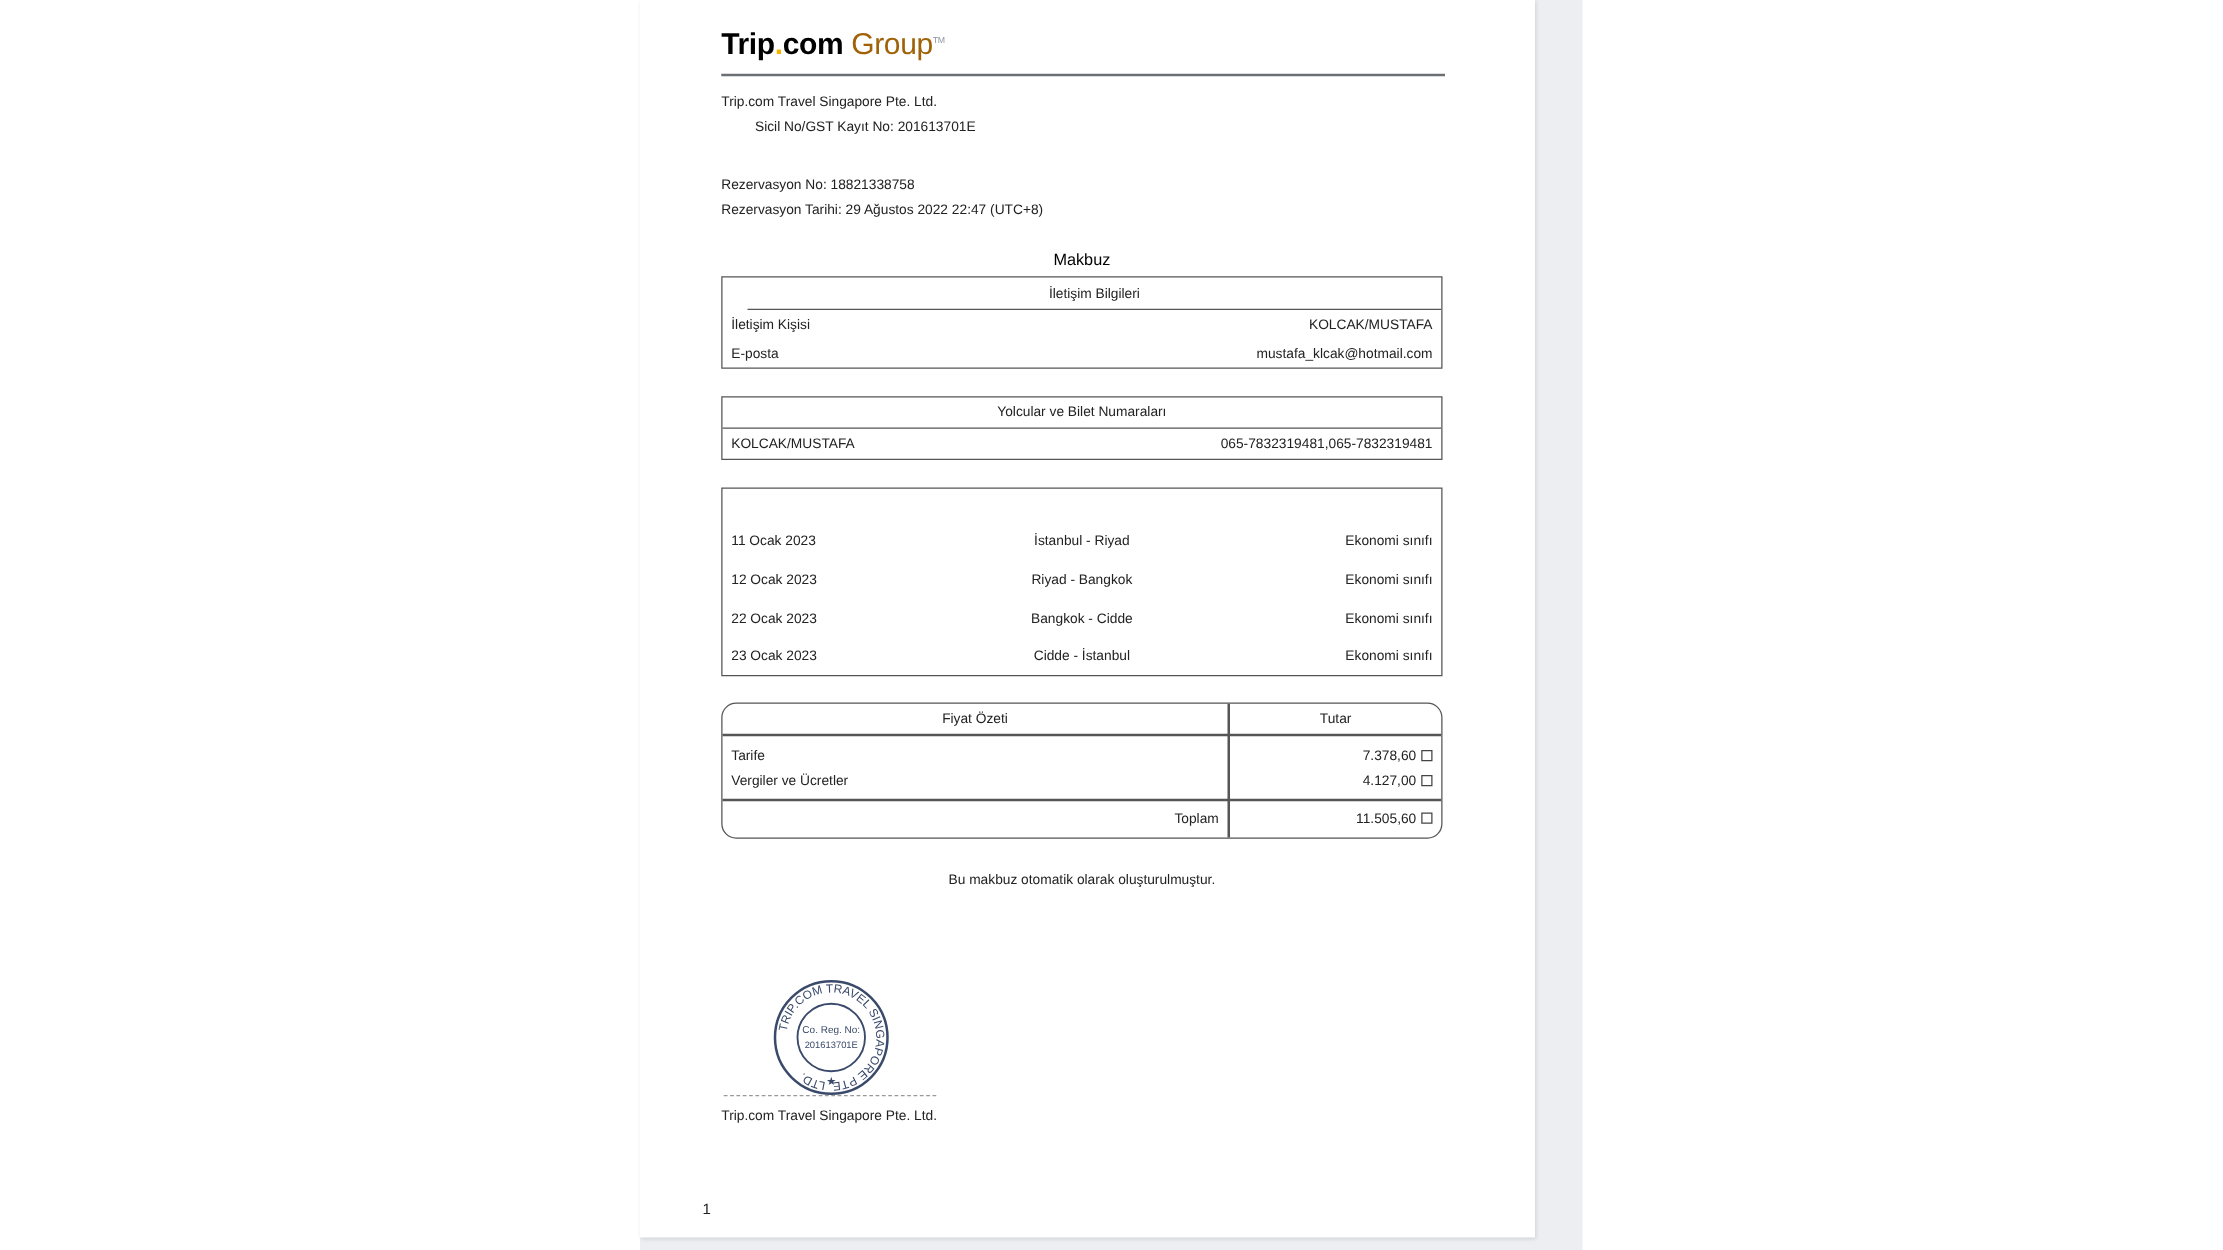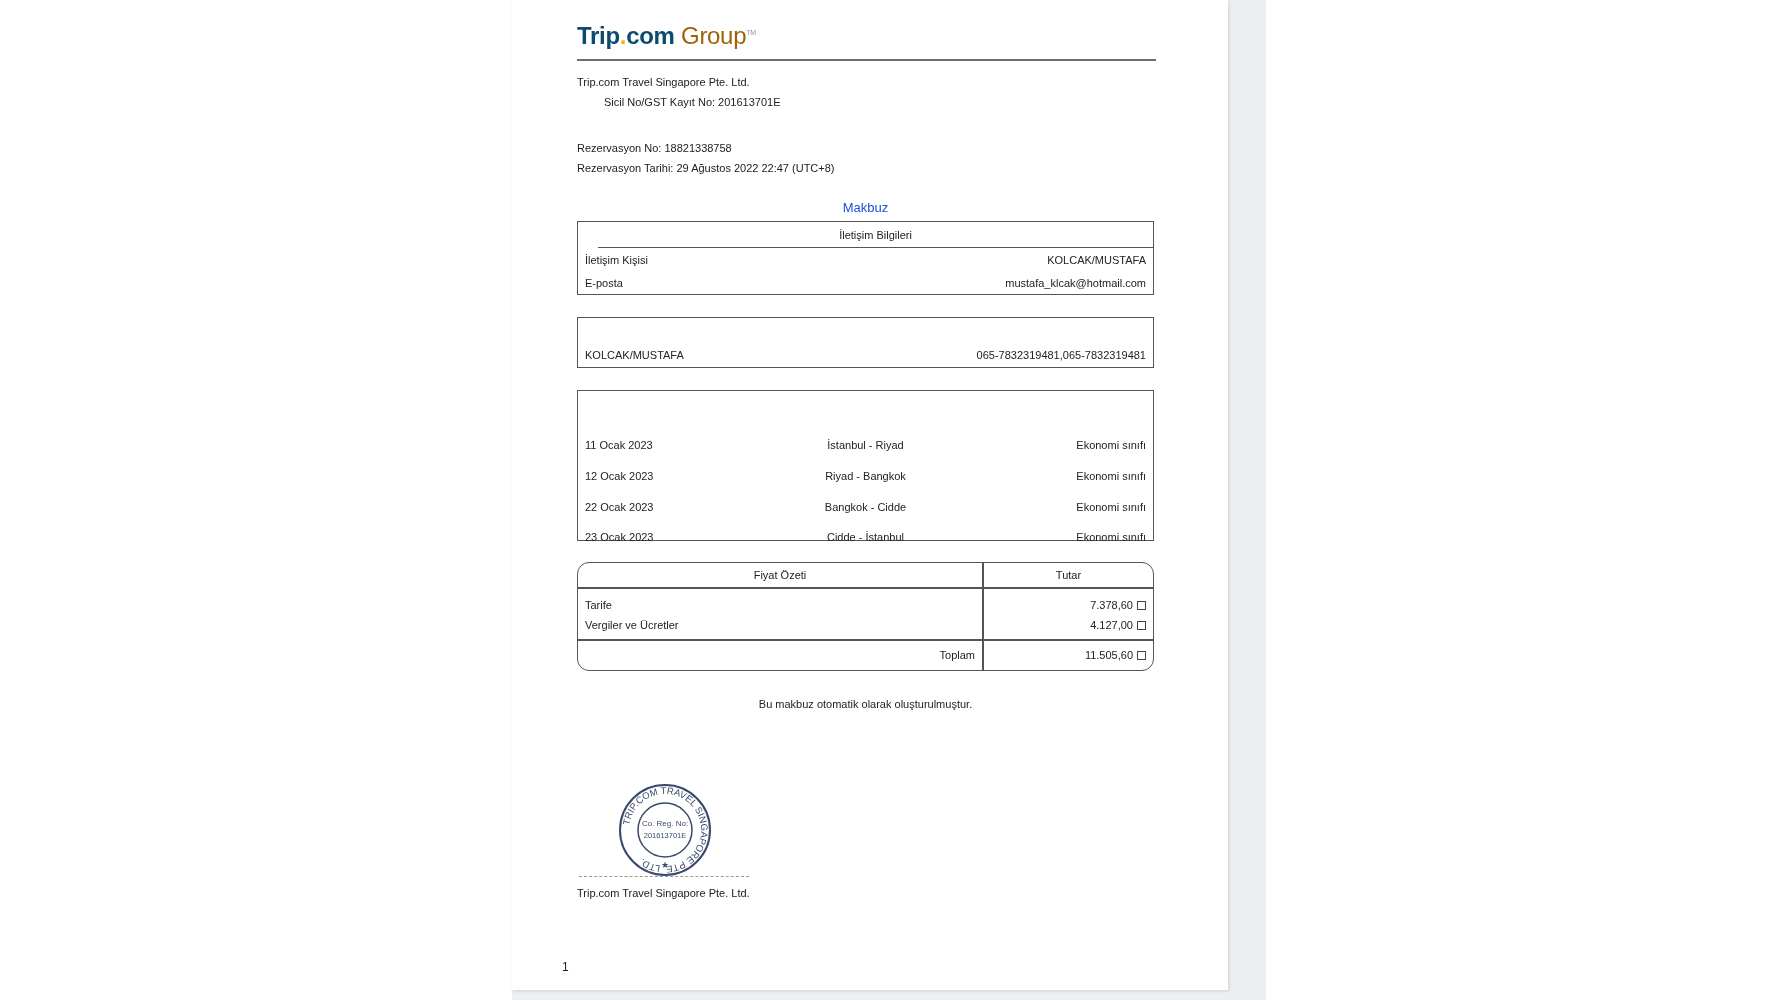--- a/index.html
+++ b/index.html
@@ -13,38 +13,38 @@
     position: absolute; left: 512px; top: 0; width: 754px; height: 1000px;
     background: #eceef2;
   }
   .page {
     position: absolute; left: 512px; top: 0; width: 716px; height: 990px;
     background: #ffffff;
     box-shadow: 1px 1px 3px rgba(0,0,0,0.12);
   }
   .abs { position: absolute; white-space: nowrap; }
   .logo { left: 65px; top: 22px; font-size: 24px; letter-spacing: -0.3px; }
-  .logo .trip { color: #0c4a6e; font-weight: bold; }
+  .logo .trip { color: #000000; font-weight: bold; }
   .logo .dot { color: #f6b400; font-weight: bold; }
   .logo .grp { color: #a16207; font-weight: normal; }
   .logo .tm { color: #8e959e; font-size: 7px; vertical-align: super; }
   .rule { left: 65px; top: 59px; width: 579px; height: 2px; background: #6b6f74; }
   .small { font-size: 11px; color: #222; }
-  .title { font-size: 13px; color: #1d4ed8; }
+  .title { font-size: 13px; color: #000000; }
   .tbl {
     position: absolute; left: 65px; width: 577px;
     border: 1.5px solid #555; box-sizing: border-box;
     font-size: 11px; color: #222;
   }
   .tbl .hdr {
     text-align: center; border-bottom: 1.5px solid #555;
     box-sizing: border-box; display: flex; align-items: center; justify-content: center;
   }
   .row { position: absolute; left: 7px; right: 7px; display: flex; justify-content: space-between; }
-  .row3 { position: absolute; left: 7px; right: 7px; display: grid; grid-template-columns: 1fr 1fr 1fr; margin-top: 12px; }
+  .row3 { position: absolute; left: 7px; right: 7px; display: grid; grid-template-columns: 1fr 1fr 1fr; }
   .row3 span:nth-child(2) { text-align: center; }
   .row3 span:nth-child(3) { text-align: right; }
   .price-divider { position: absolute; top: 0; bottom: 0; left: 404px; width: 1.5px; background: #555; }
   .hline { position: absolute; left: 0; right: 0; height: 1.5px; background: #555; }
   .cur { display: inline-block; width: 7px; height: 7px; border: 1px solid #444; margin-left: 4px; vertical-align: -1px; }
   .dashed { left: 67px; top: 876px; width: 170px; border-top: 1.5px dashed #999; }
 </style>
 </head>
 <body>
 
@@ -72,20 +72,21 @@
       <span>İletişim Kişisi</span>
       <span>KOLCAK/MUSTAFA</span>
     </div>
     <div class="row" style="top:55px;">
       <span>E-posta</span>
       <span>mustafa_klcak@hotmail.com</span>
     </div>
   </div>
 
   <div class="tbl" style="top:317px; height:51px;">
+    <div class="hdr" style="height:25px;">Yolcular ve Bilet Numaraları</div>
     <div class="row" style="top:31px;">
       <span>KOLCAK/MUSTAFA</span>
       <span>065-7832319481,065-7832319481</span>
     </div>
   </div>
 
   <div class="tbl" style="top:390px; height:151px;">
     <div class="row3" style="top:36px;">
       <span>11 Ocak 2023</span>
       <span>İstanbul - Riyad</span>

